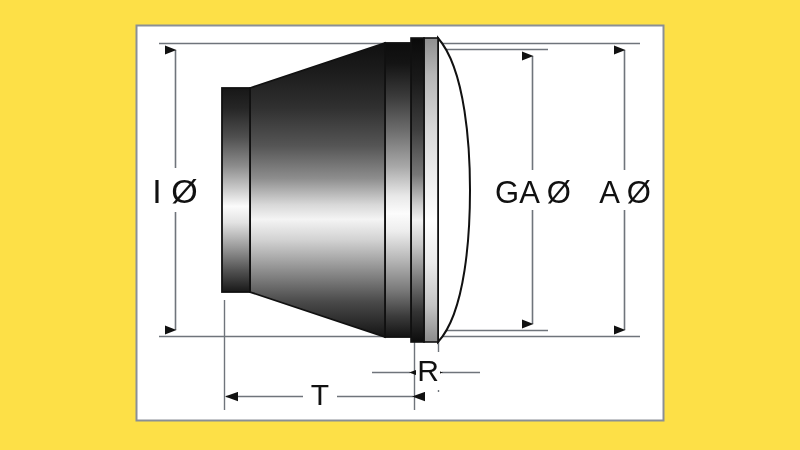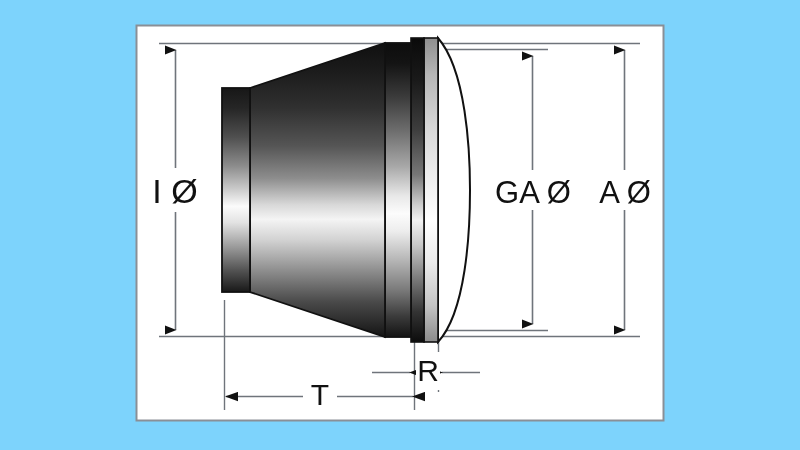--- a/index.html
+++ b/index.html
@@ -8,21 +8,21 @@
     background: #ffffff;
     width: 800px;
     height: 450px;
     overflow: hidden;
     font-family: "Liberation Sans", sans-serif;
   }
   #stage {
     position: relative;
     width: 800px;
     height: 450px;
-    background: #7dd3fc;
+    background: #fde047;
   }
   #drawing {
     position: absolute;
     left: 0;
     top: 0;
     width: 800px;
     height: 450px;
   }
   .dim-label {
     font-family: "Liberation Sans", sans-serif;

